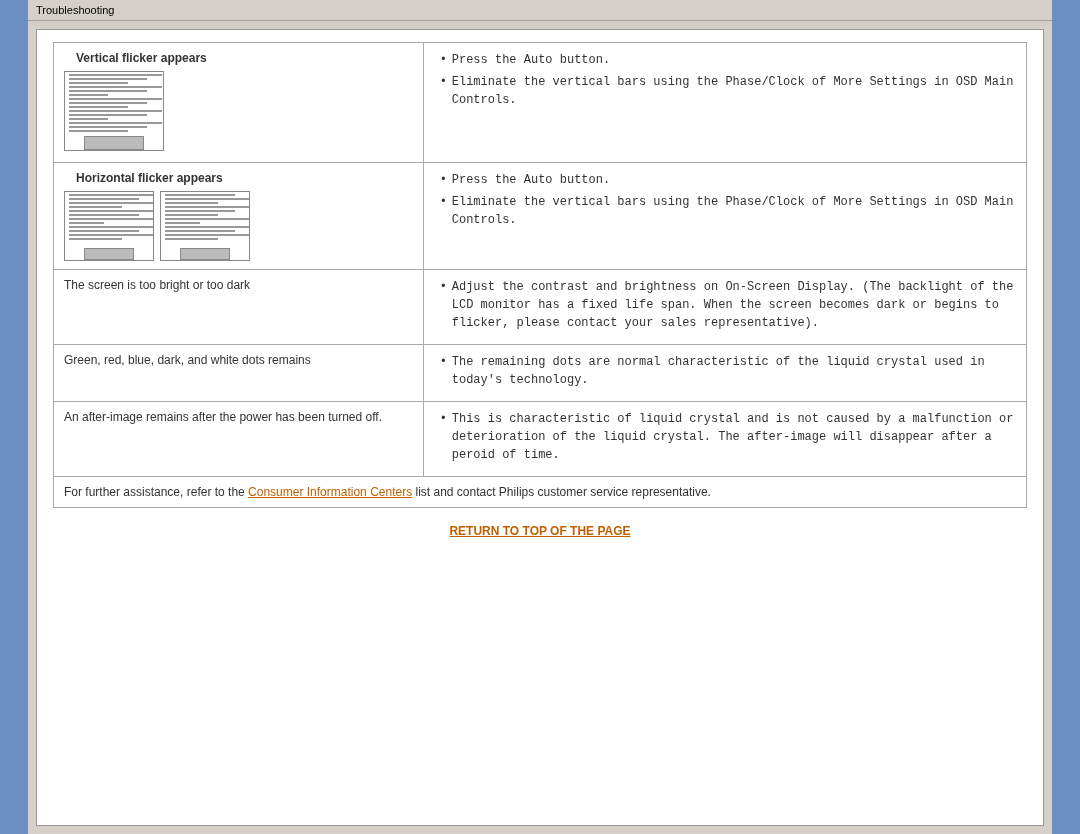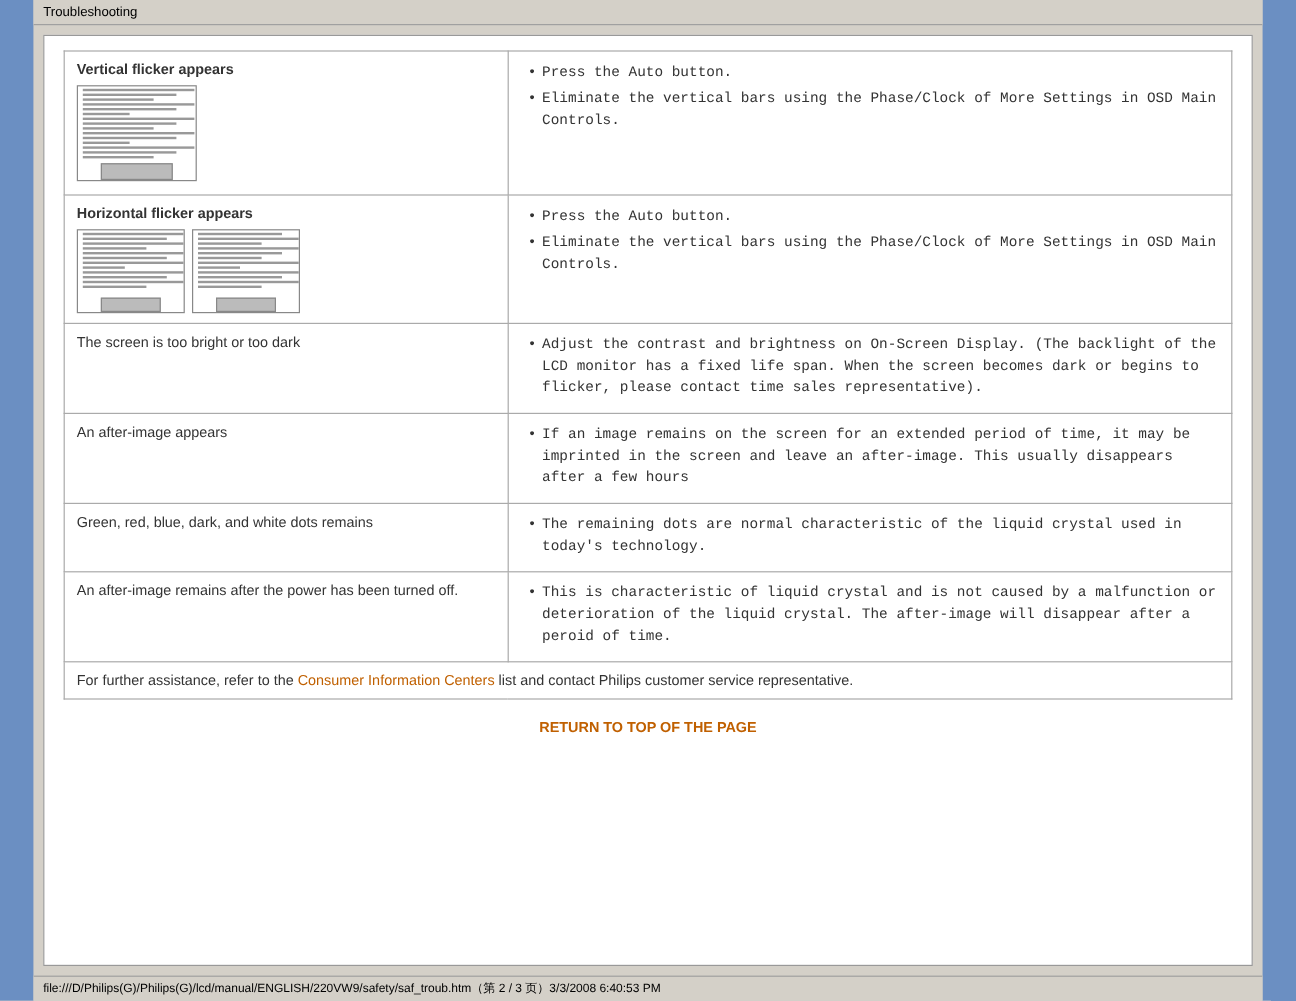--- a/index.html
+++ b/index.html
@@ -88,20 +88,21 @@
 
     .right-col {
       width: 62%;
       font-family: Liberation Mono, monospace;
     }
 
     .issue-title {
       font-weight: bold;
       margin-bottom: 6px;
       font-size: 12px;
+      margin-left: 12px;
     }
 
     .monitor-image {
       display: inline-block;
       width: 100px;
       height: 80px;
       border: 1px solid #888;
       background: #fff;
       position: relative;
       overflow: hidden;
@@ -177,29 +178,31 @@
     }
 
     .footer-row td {
       padding: 8px 10px;
       font-size: 12px;
       color: #333;
     }
 
     .link-text {
       color: #c06000;
+      text-decoration: underline;
       cursor: pointer;
     }
 
     .return-link {
       text-align: center;
       padding: 16px;
       color: #c06000;
       font-size: 12px;
       font-weight: bold;
+      text-decoration: underline;
       cursor: pointer;
     }
 
     
     .status-bar {
       background: #d4d0c8;
       padding: 3px 8px;
       font-size: 10px;
       color: #000;
       border-top: 1px solid #a0a0a0;
@@ -303,35 +306,25 @@
             </ul>
           </td>
         </tr>
 
         <tr>
           <td class="left-col">
             <span>The screen is too bright or too dark</span>
           </td>
           <td class="right-col">
             <ul class="solution-list">
-              <li>Adjust the contrast and brightness on On-Screen Display. (The backlight of the LCD monitor has a fixed life span. When the screen becomes dark or begins to flicker, please contact time sales representative).</li>
-            </ul>
-          </td>
-        </tr>
-
-        <tr>
-          <td class="left-col">
-            <span>An after-image appears</span>
-          </td>
-          <td class="right-col">
-            <ul class="solution-list">
-              <li>If an image remains on the screen for an extended period of time, it may be imprinted in the screen and leave an after-image. This usually disappears after a few hours</li>
-            </ul>
-          </td>
-        </tr>
+              <li>Adjust the contrast and brightness on On-Screen Display. (The backlight of the LCD monitor has a fixed life span. When the screen becomes dark or begins to flicker, please contact your sales representative).</li>
+            </ul>
+          </td>
+        </tr>
+
 
         <tr>
           <td class="left-col">
             <span>Green, red, blue, dark, and white dots remains</span>
           </td>
           <td class="right-col">
             <ul class="solution-list">
               <li>The remaining dots are normal characteristic of the liquid crystal used in today's technology.</li>
             </ul>
           </td>
@@ -354,16 +347,13 @@
           </td>
         </tr>
       </tbody>
         </table>
 
       <div class="return-link">RETURN TO TOP OF THE PAGE</div>
 
     </div>
   </div>
 
-  <div class="status-bar">
-    <span>file:///D/Philips(G)/Philips(G)/lcd/manual/ENGLISH/220VW9/safety/saf_troub.htm（第 2 / 3 页）3/3/2008 6:40:53 PM</span>
-  </div>
 </div>
 
 </body></html>

